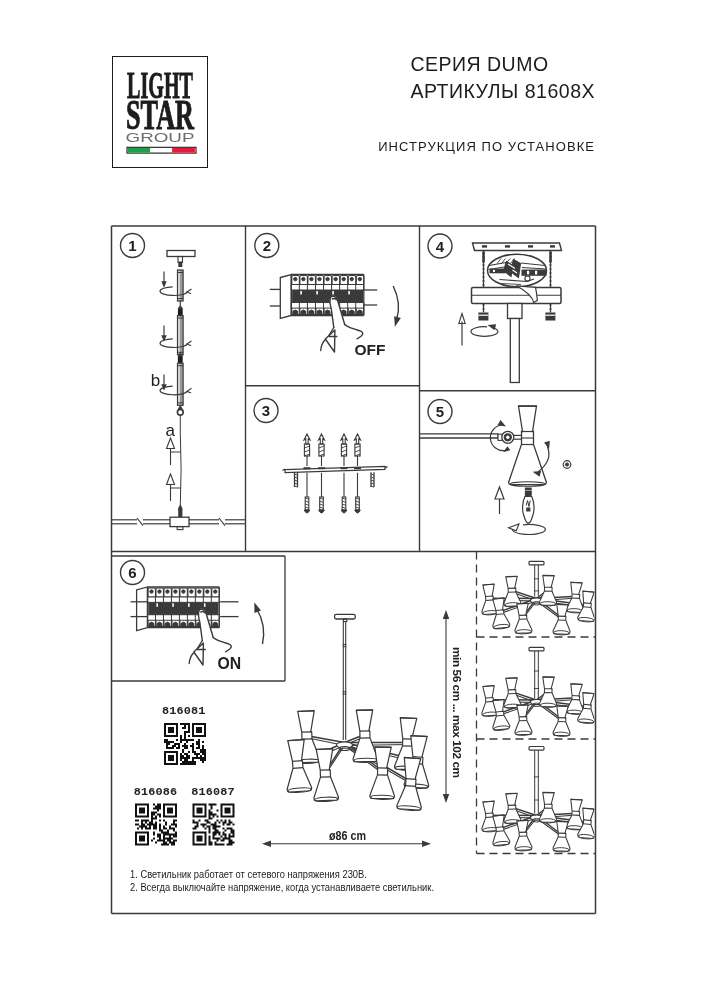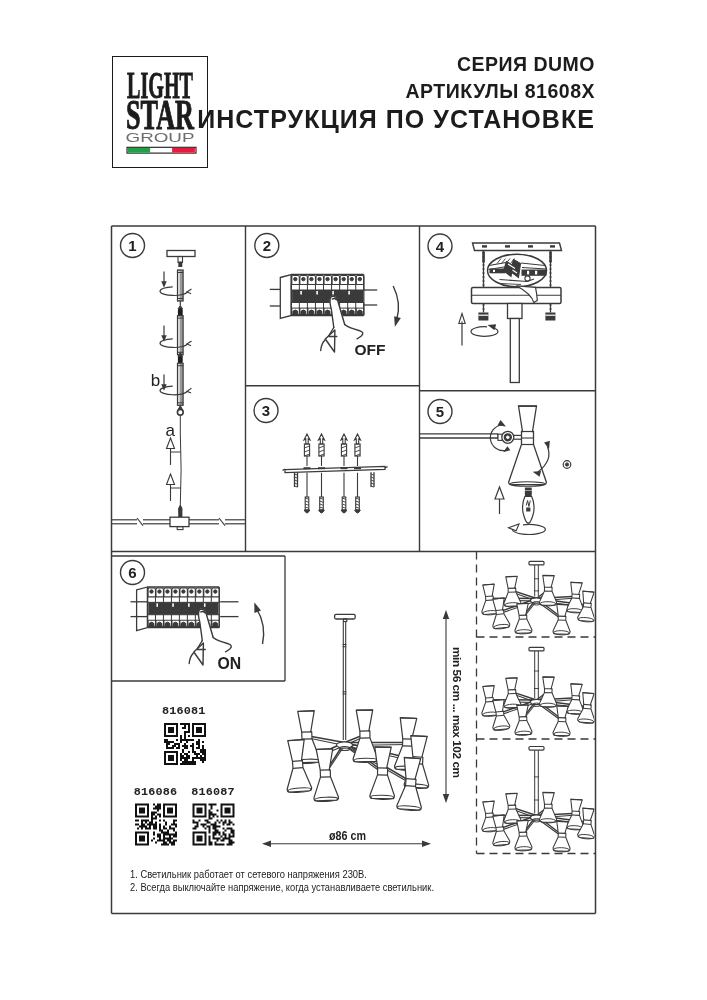--- a/index.html
+++ b/index.html
@@ -1,33 +1,33 @@
 <!DOCTYPE html>
 <html><head><meta charset="utf-8">
 <style>
 html,body{margin:0;padding:0;background:#fff;width:707px;height:1000px;overflow:hidden}
 *{box-sizing:border-box}
 .abs{position:absolute}
 body{font-family:"Liberation Sans",sans-serif;position:relative;-webkit-font-smoothing:antialiased}
 text{-webkit-font-smoothing:antialiased}
-.hdr{position:absolute;right:112px;text-align:right;color:#1c1c1c;font-weight:bold}
+.hdr{position:absolute;right:112px;color:#1c1c1c;font-weight:normal}
 </style></head>
 <body>
 
 <div class="abs" style="left:112px;top:56px;width:96px;height:112px;border:1.6px solid #1a1a1a;background:#fff"></div>
 <svg class="abs" style="left:0;top:0" width="707" height="230" viewBox="0 0 707 230">
   <text x="160" y="97.7" font-family="Liberation Serif" font-size="38" font-weight="bold" text-anchor="middle" textLength="66" lengthAdjust="spacingAndGlyphs" fill="#1c1c1c" stroke="#1c1c1c" stroke-width="0.9">LIGHT</text>
   <text x="160" y="128.5" font-family="Liberation Serif" font-size="43" font-weight="bold" text-anchor="middle" textLength="68" lengthAdjust="spacingAndGlyphs" fill="#1c1c1c" stroke="#1c1c1c" stroke-width="1">STAR</text>
   <text x="160" y="142.3" font-family="Liberation Sans" font-size="12.8" font-weight="normal" text-anchor="middle" textLength="69" lengthAdjust="spacingAndGlyphs" fill="#6e6e6e">GROUP</text>
   <rect x="127" y="147.3" width="69" height="5.8" fill="#fff" stroke="#1a1a1a" stroke-width="1.1"></rect>
   <rect x="127.6" y="147.9" width="22.5" height="4.6" fill="#21a04a"></rect>
   <rect x="172.1" y="147.9" width="22.8" height="4.6" fill="#e81b3c"></rect>
 </svg>
 <div class="hdr" style="top:51px;font-size:19.5px;line-height:26.5px;letter-spacing:0.5px">СЕРИЯ DUMO<br>АРТИКУЛЫ 81608X</div>
-<div class="hdr" style="top:108px;font-size:25px;line-height:22px">
+<div class="hdr" style="top:136px;font-size:13px;line-height:22px">
 <span style="letter-spacing:1.05px">ИНСТРУКЦИЯ ПО УСТАНОВКЕ</span><br>
 </div>
 <svg class="abs" style="left:0;top:0" width="707" height="1000" viewBox="0 0 707 1000">
 <line x1="111.5" y1="226" x2="595.5" y2="226" stroke="#3a3a3a" stroke-width="1.5" stroke-linecap="butt"></line>
 <line x1="111.5" y1="913.5" x2="595.5" y2="913.5" stroke="#3a3a3a" stroke-width="1.5" stroke-linecap="butt"></line>
 <line x1="111.5" y1="226" x2="111.5" y2="913.5" stroke="#3a3a3a" stroke-width="1.5" stroke-linecap="butt"></line>
 <line x1="595.5" y1="226" x2="595.5" y2="913.5" stroke="#3a3a3a" stroke-width="1.5" stroke-linecap="butt"></line>
 <line x1="245.5" y1="226" x2="245.5" y2="551.5" stroke="#3a3a3a" stroke-width="1.4" stroke-linecap="butt"></line>
 <line x1="419.5" y1="226" x2="419.5" y2="551.5" stroke="#3a3a3a" stroke-width="1.4" stroke-linecap="butt"></line>
 <line x1="245.5" y1="385.7" x2="419.5" y2="385.7" stroke="#3a3a3a" stroke-width="1.4" stroke-linecap="butt"></line>

